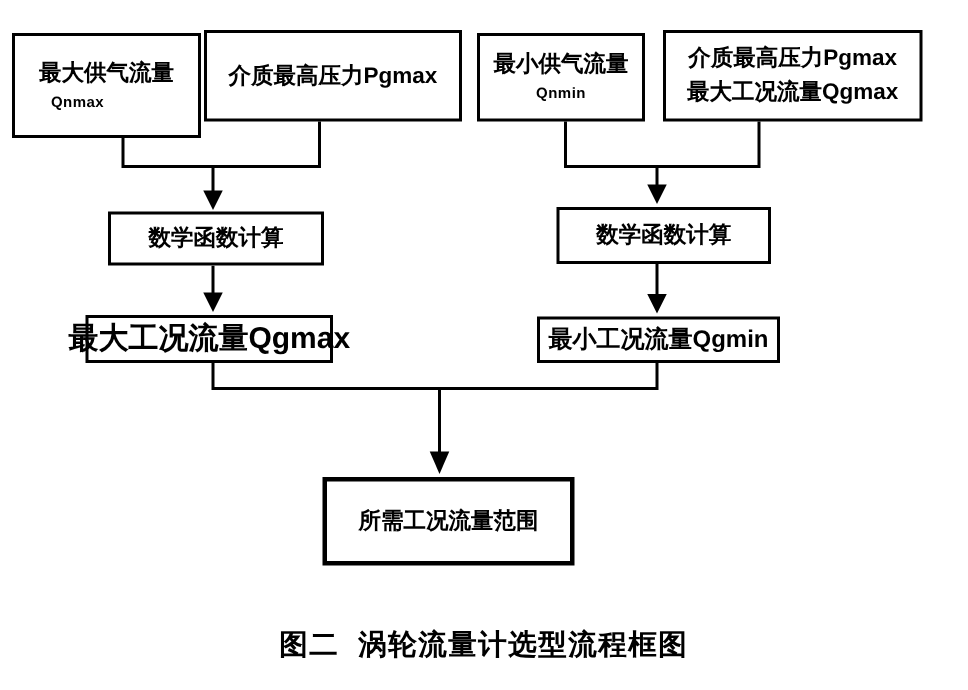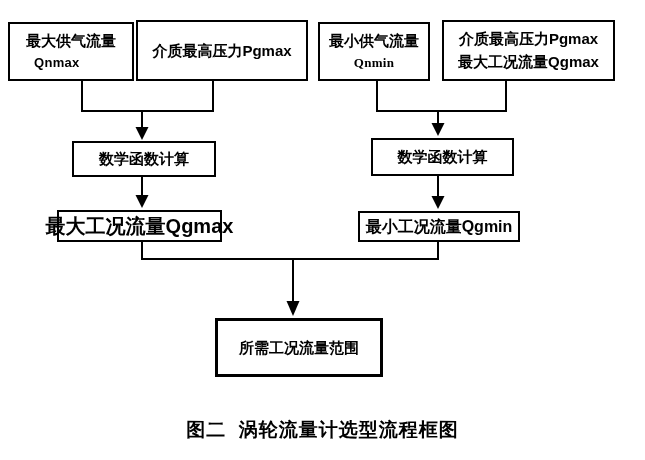--- a/index.html
+++ b/index.html
@@ -28,26 +28,26 @@
     flex-direction: column;
     align-items: center;
     justify-content: center;
     row-gap: 5px;
     font-weight: bold;
     font-size: 15px;
     line-height: 1.2;
     text-align: center;
     white-space: nowrap;
   }
-  .latin { font-size: 13px; letter-spacing: 0.3px; }
+  .latin { font-size: 10px; letter-spacing: 0.3px; }
   
-  .n-qnmax      { left: 8px;   top: 22px;  width: 126px; height: 59px; }
+  .n-qnmax      { left: 8px;   top: 22px;  width: 126px; height: 70px; }
   .n-qnmax .latin { align-self: flex-start; margin-left: 24px; }
   .n-pgmin-tmax { left: 136px; top: 20px;  width: 172px; height: 61px; }
-  .n-qnmin      { left: 318px; top: 22px;  width: 112px; height: 59px; font-family: Liberation Serif, serif; }
+  .n-qnmin      { left: 318px; top: 22px;  width: 112px; height: 59px; }
   .n-pgmax-tmin { left: 442px; top: 20px;  width: 173px; height: 61px; }
   .n-calc-left  { left: 72px;  top: 141px; width: 144px; height: 36px; }
   .n-calc-right { left: 371px; top: 138px; width: 143px; height: 38px; }
   .n-qgmax      { left: 57px;  top: 210px; width: 165px; height: 32px; font-size: 20px; }
   .n-qgmin      { left: 358px; top: 211px; width: 162px; height: 31px; font-size: 16px; }
   .n-result     { left: 215px; top: 318px; width: 168px; height: 59px; border-width: 3px; row-gap: 4px; }
   .n-result .latin { font-size: 18px; }
   .caption {
     position: absolute;
     left: 0; top: 417px;

